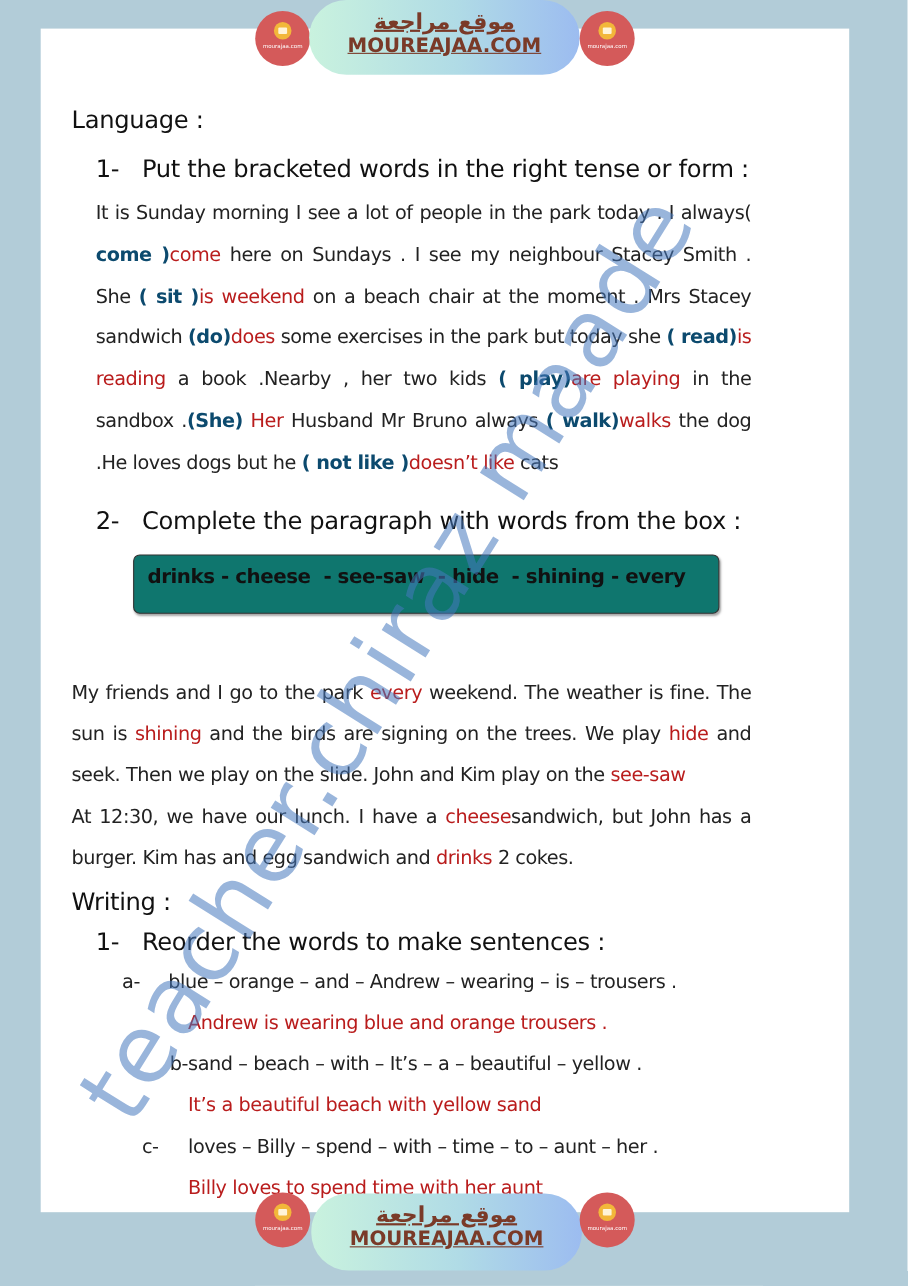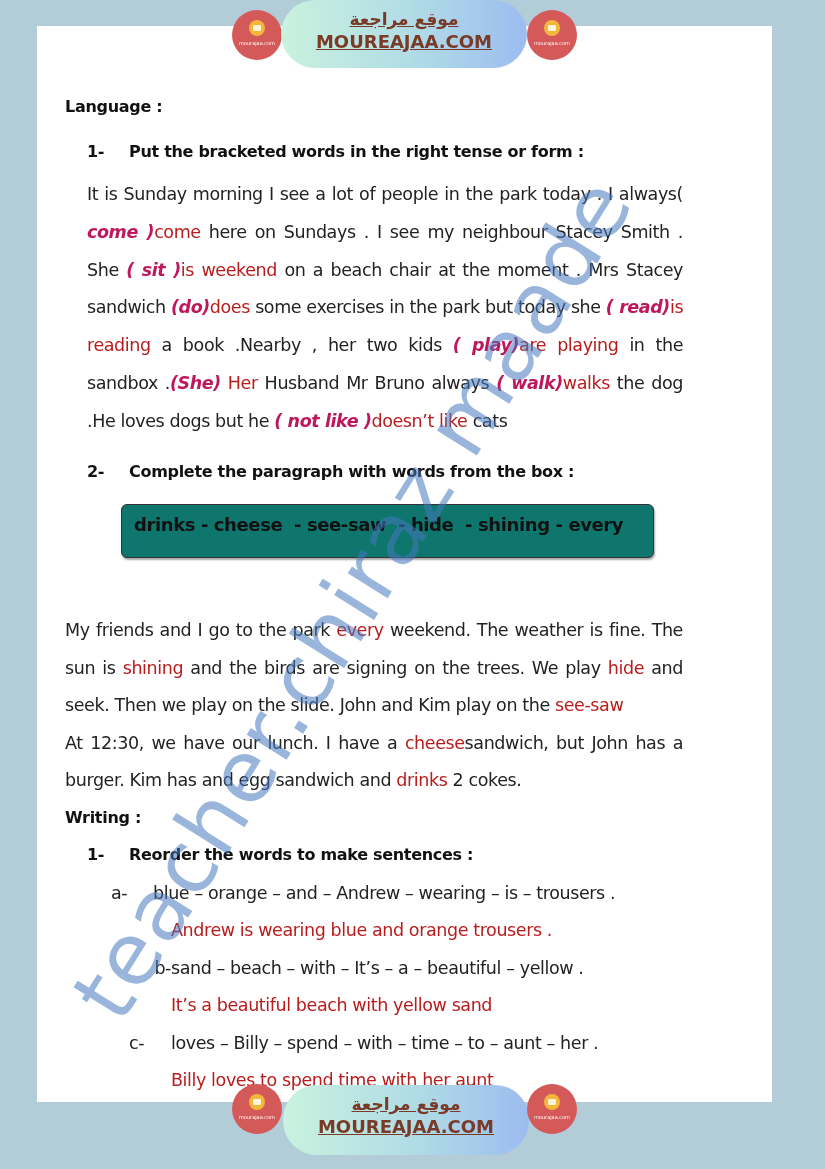--- a/index.html
+++ b/index.html
@@ -17,23 +17,23 @@
       background: #ffffff;
     }
     .line {
       position: absolute;
       white-space: nowrap;
       font-size: 17.5px;
       letter-spacing: -0.4px;
       color: #222;
     }
     .justify { text-align: justify; text-align-last: justify; }
-    .b { font-weight: bold; color: #be185d; font-style: italic; }
+    .b { font-weight: bold; color: #0c4a6e; }
     .ans { color: #b91c1c; }
-    .heading { font-weight: bold; font-size: 16px; color: #111; letter-spacing: -0.3px; }
+    .heading { font-weight: normal; font-size: 22px; color: #111; letter-spacing: -0.3px; }
     .num { display: inline-block; width: 42px; }
     .sub { display: inline-block; width: 42px; }
     .wordbox {
       position: absolute;
       left: 121px; top: 504px;
       width: 533px; height: 54px;
       border: 1.5px solid #333;
       border-radius: 6px;
       box-shadow: 1px 2px 2px rgba(0,0,0,0.35);
       background: #0f766e;
@@ -58,21 +58,21 @@
     .banner {
       position: absolute;
       width: 246px; height: 68px;
       border-radius: 34px;
       background: linear-gradient(90deg, #c9f2de 0%, #b0dbe6 55%, #9cbcf0 100%);
       text-align: center;
     }
     .banner .ar {
       display: block;
       font-family: "DejaVu Sans", sans-serif;
-      font-weight: bold; font-size: 17px;
+      font-weight: bold; font-size: 20px;
       color: #7a3a28;
       text-decoration: underline;
       margin-top: 8px;
       line-height: 22px;
     }
     .banner .en {
       display: block;
       font-family: "DejaVu Sans", sans-serif;
       font-weight: bold; font-size: 18px;
       color: #7a3a28;

